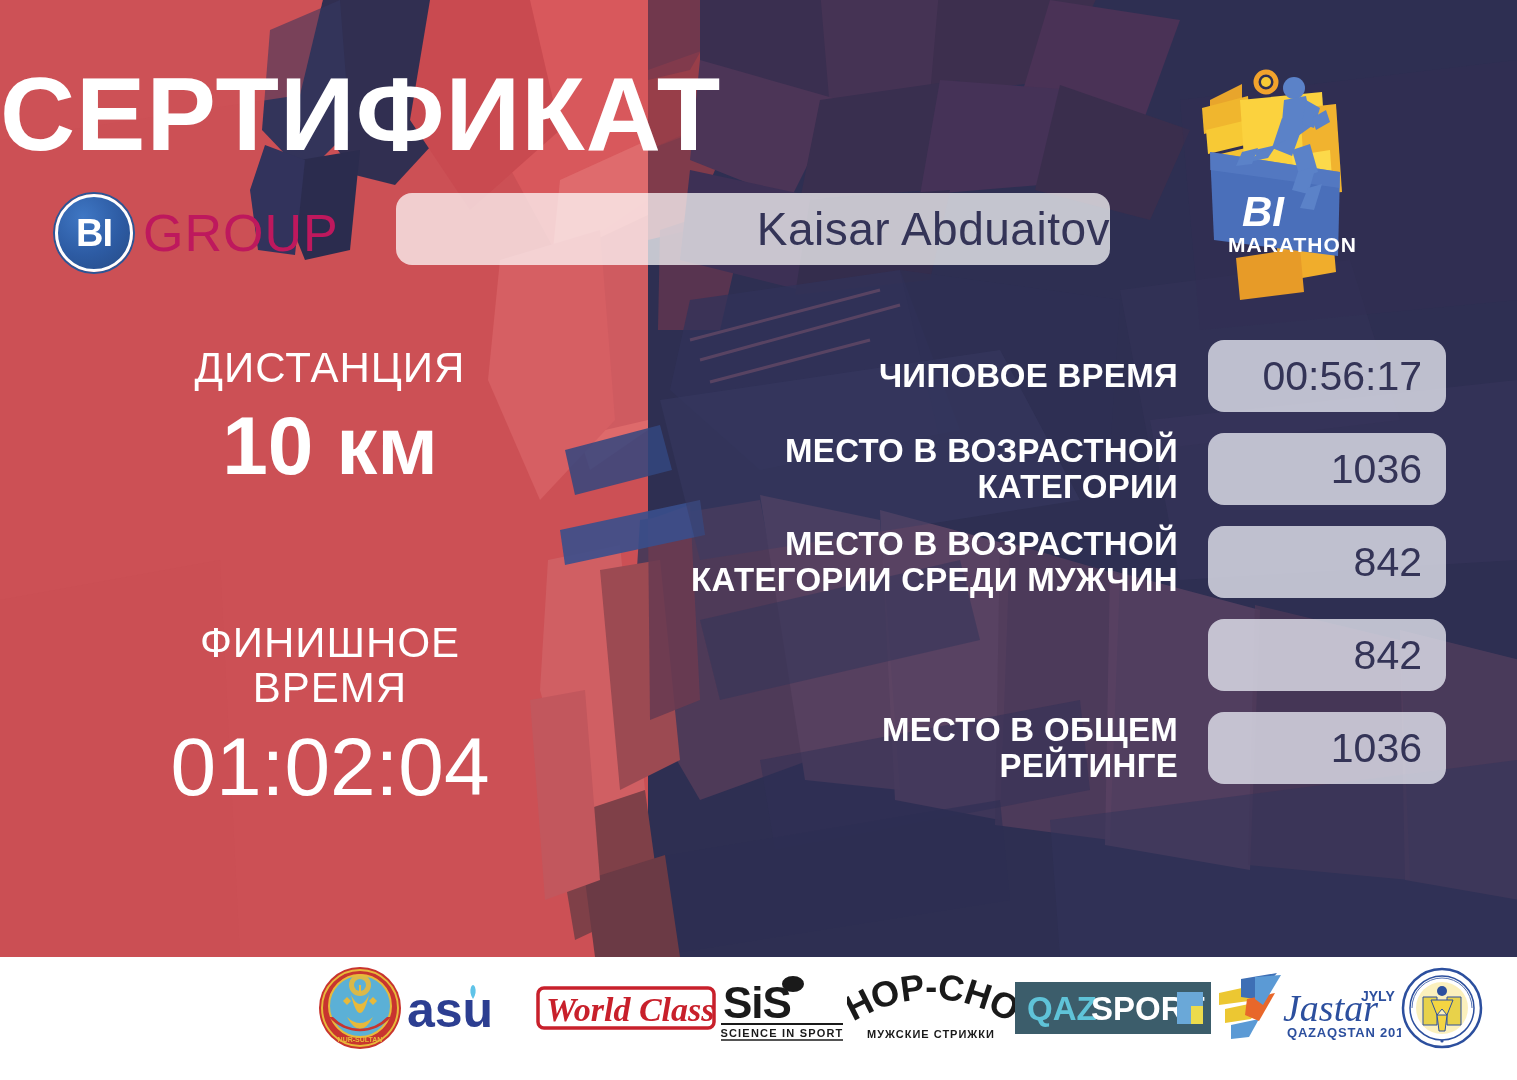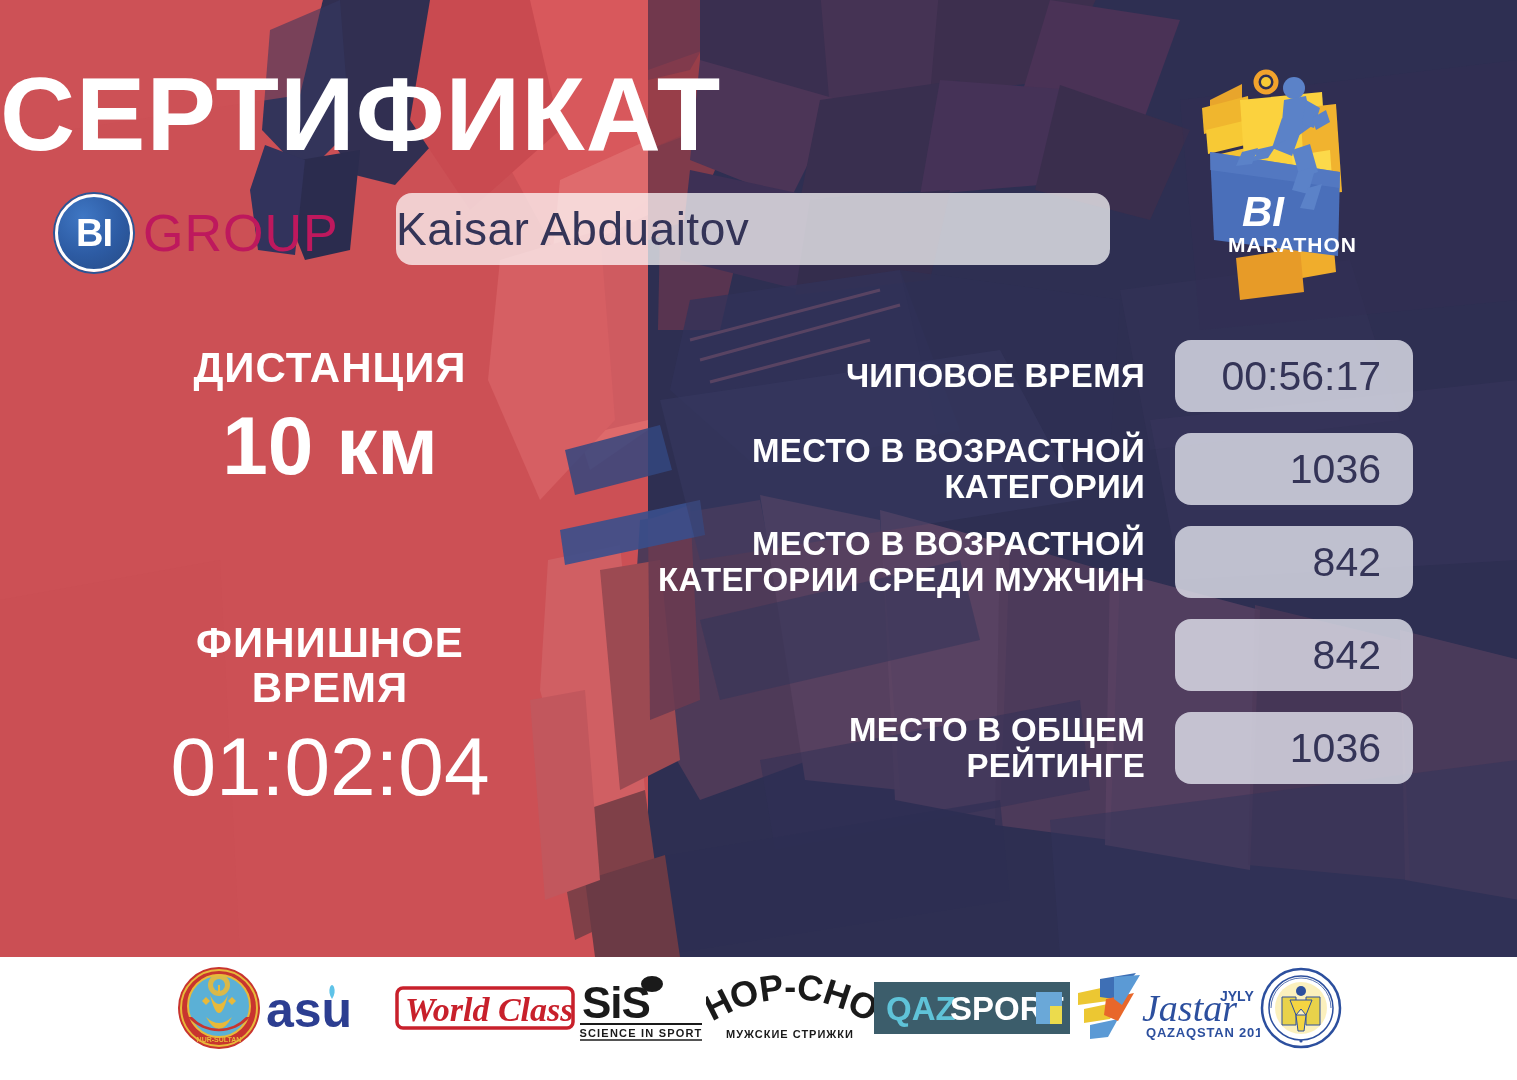--- a/index.html
+++ b/index.html
@@ -26,40 +26,40 @@
     width: 869px; height: 957px;
     background: #2e2f52;
   }
   .bg-art { position: absolute; left: 0; top: 0; width: 1517px; height: 957px; }
 
   
   .sponsor-strip {
     position: absolute; left: 0; top: 957px;
     width: 1517px; height: 102px;
     background: #ffffff;
-    display: flex; align-items: center; justify-content: center;
+    display: flex; align-items: center; justify-content: flex-end;
     padding: 0 34px;
   }
   .sponsor { display: flex; align-items: center; justify-content: center; }
 
   
   .title {
     position: absolute; left: 0; top: 62px; width: 1160px;
     text-align: left;
     color: #ffffff;
     font-size: 104px; font-weight: bold;
     letter-spacing: 1px;
     line-height: 1;
   }
   .name-pill {
     position: absolute; left: 396px; top: 193px;
     width: 714px; height: 72px;
     background: rgba(255,255,255,0.72);
     border-radius: 16px;
-    display: flex; align-items: center; justify-content: flex-start;
+    display: flex; align-items: center; justify-content: flex-end;
   }
   .name-pill span {
     color: #343457;
     font-size: 46px; font-weight: normal;
     letter-spacing: 0.5px;
   }
 
   
   .bi-group {
     position: absolute; left: 55px; top: 194px;
@@ -81,50 +81,50 @@
   .bi-marathon { position: absolute; left: 1180px; top: 60px; width: 210px; height: 240px; }
 
   
   .left-block {
     position: absolute; left: 80px; width: 500px;
     text-align: center; color: #ffffff;
   }
   #distance-block { top: 345px; }
   #finish-block { top: 620px; }
   .blk-label {
-    font-size: 42px; font-weight: bold; letter-spacing: 1px; line-height: 1.08;
+    font-size: 42px; font-weight: normal; letter-spacing: 1px; line-height: 1.08;
   }
   .blk-value {
     font-size: 82px; font-weight: bold; letter-spacing: 0px; line-height: 1.12;
     margin-top: 10px;
   }
   .blk-value.thin { font-weight: normal; }
 
   
-  .stats { position: absolute; left: 623px; top: 340px; width: 790px; }
+  .stats { position: absolute; left: 656px; top: 340px; width: 790px; }
   .stat-row {
     display: flex; align-items: center; justify-content: flex-end;
     margin-bottom: 21px;
   }
   .stat-label {
     flex: 1;
     text-align: right;
     color: #ffffff;
     font-size: 33px; font-weight: bold;
     line-height: 1.08;
     letter-spacing: 0.3px;
     padding-right: 30px;
     white-space: pre-line;
   }
   .stat-pill {
     width: 238px; height: 72px;
     background: rgba(226,228,238,0.80);
     border-radius: 16px;
     display: flex; align-items: center; justify-content: flex-end;
-    padding-right: 32px;
+    padding-right: 24px;
     color: #343457;
     font-size: 41px; font-weight: normal;
     flex: 0 0 238px;
   }
 </style>
 </head>
 <body>
 
 <div id="cert">
 

